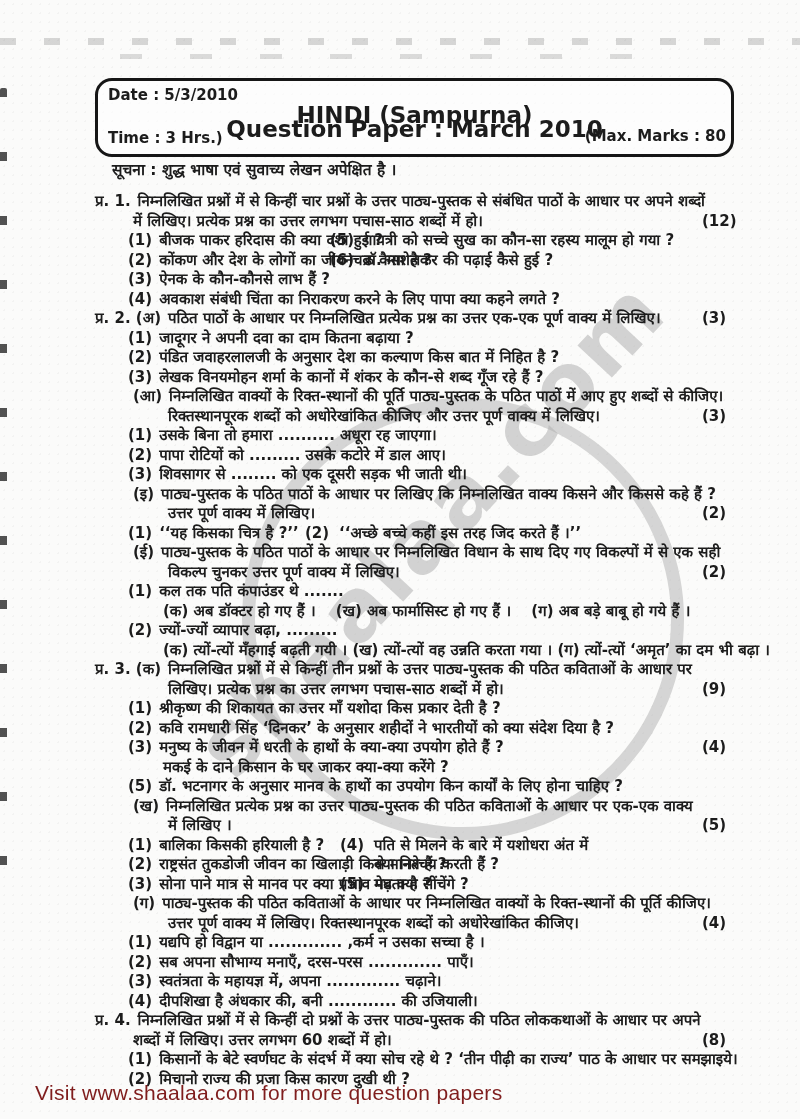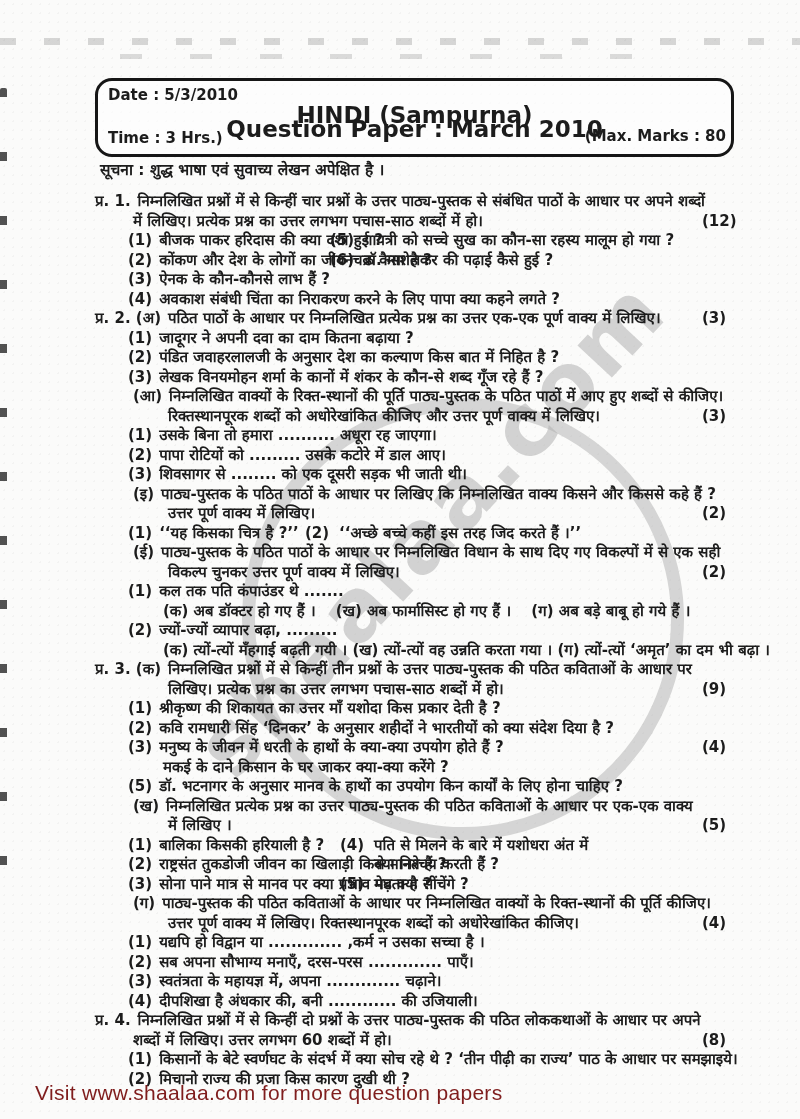--- a/index.html
+++ b/index.html
@@ -27,21 +27,21 @@
     font-size:86px;font-weight:700;letter-spacing:3px;color:rgba(176,176,176,.55);
     transform:rotate(-47deg);transform-origin:50% 50%;white-space:nowrap;}
   
   .hbox{position:absolute;left:95px;top:78px;width:633px;height:73px;z-index:2;
     border:3px solid #161616;border-radius:17px;background:rgba(255,255,255,.6);}
   .hbox .date{position:absolute;left:10px;top:5px;font-size:15px;font-weight:700;}
   .hbox .title{position:absolute;left:0;right:0;top:21px;text-align:center;font-size:23px;font-weight:800;}
   .hbox .time{position:absolute;left:10px;bottom:7px;font-size:15px;font-weight:700;}
   .hbox .subtitle{position:absolute;left:0;right:0;bottom:12px;text-align:center;font-size:23px;font-weight:800;}
   .hbox .maxmarks{position:absolute;right:5px;bottom:9px;font-size:15px;font-weight:700;}
-  .instruction{position:absolute;left:100px;top:158px;z-index:2;font-size:15.5px;font-weight:700;}
+  .instruction{position:absolute;left:112px;top:158px;z-index:2;font-size:15.5px;font-weight:700;}
   
   .qbody{position:absolute;left:0;top:192px;width:800px;z-index:2;}
   .line{position:relative;margin-left:95px;width:665px;min-height:19.5px;line-height:19.5px;
     font-size:15px;font-weight:700;white-space:nowrap;}
   .line .lbl{margin-right:7px;}
   .line .txt{}
   .qhead{margin-top:0;}
   .qhead:first-child{margin-top:0;}
   .cont{padding-left:38px;}
   .cont2{padding-left:73px;}

